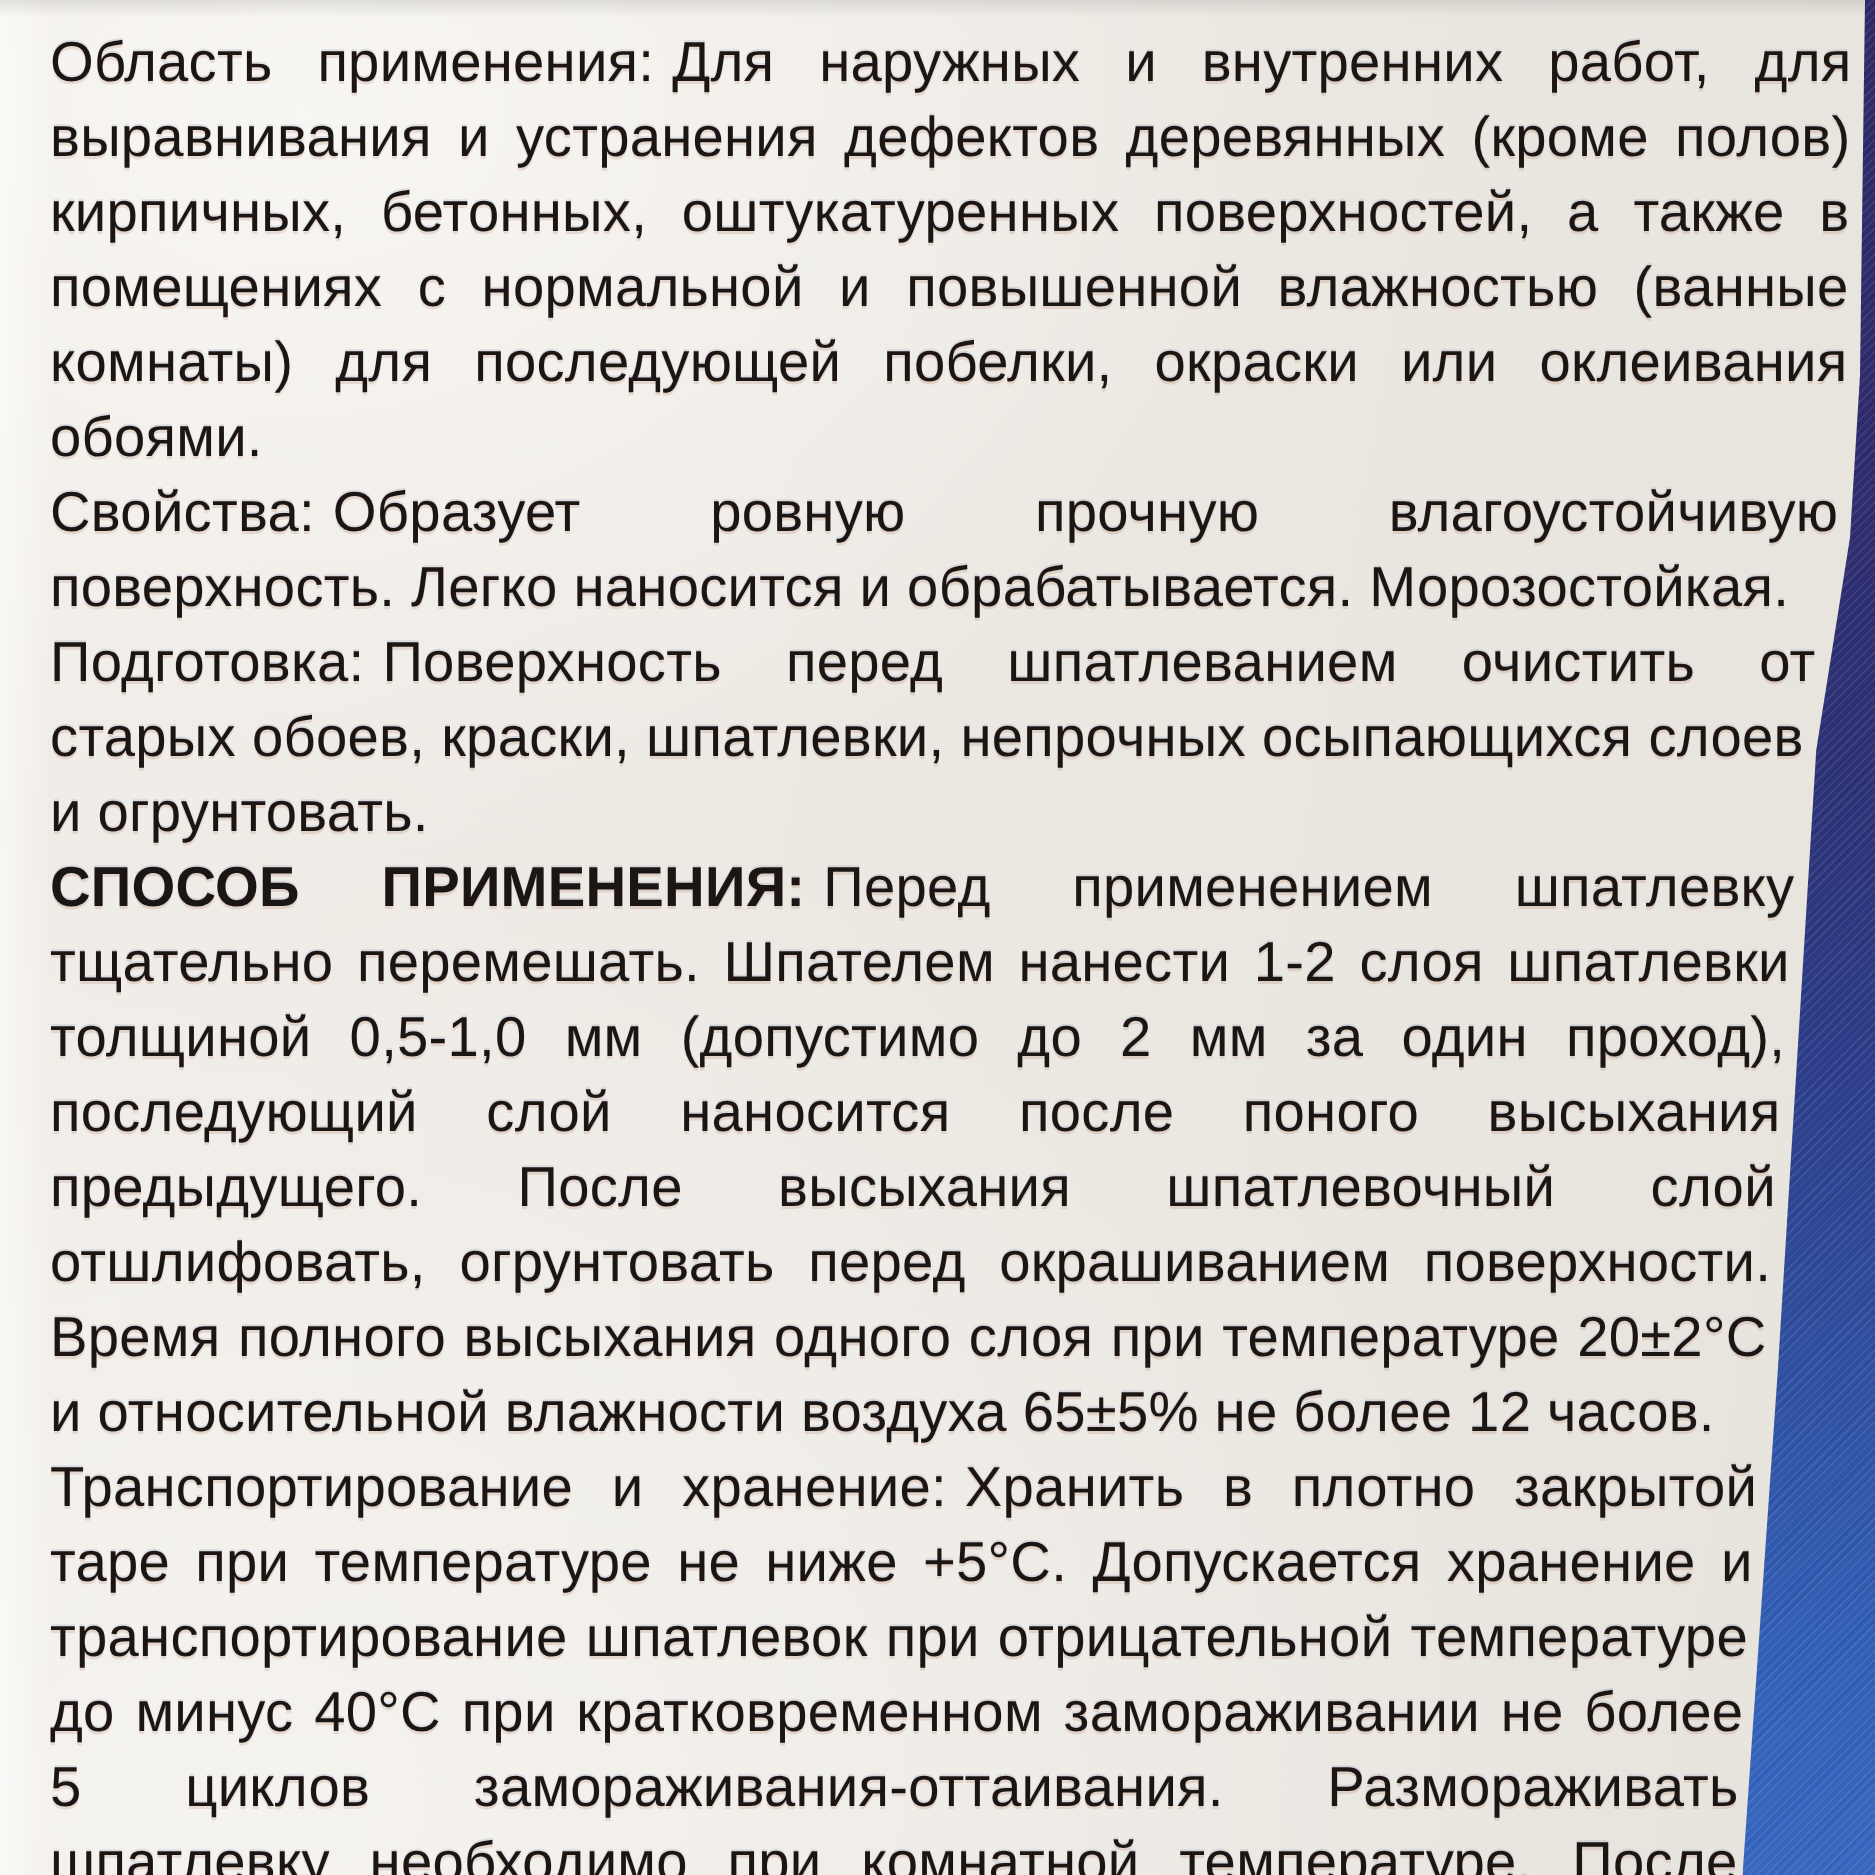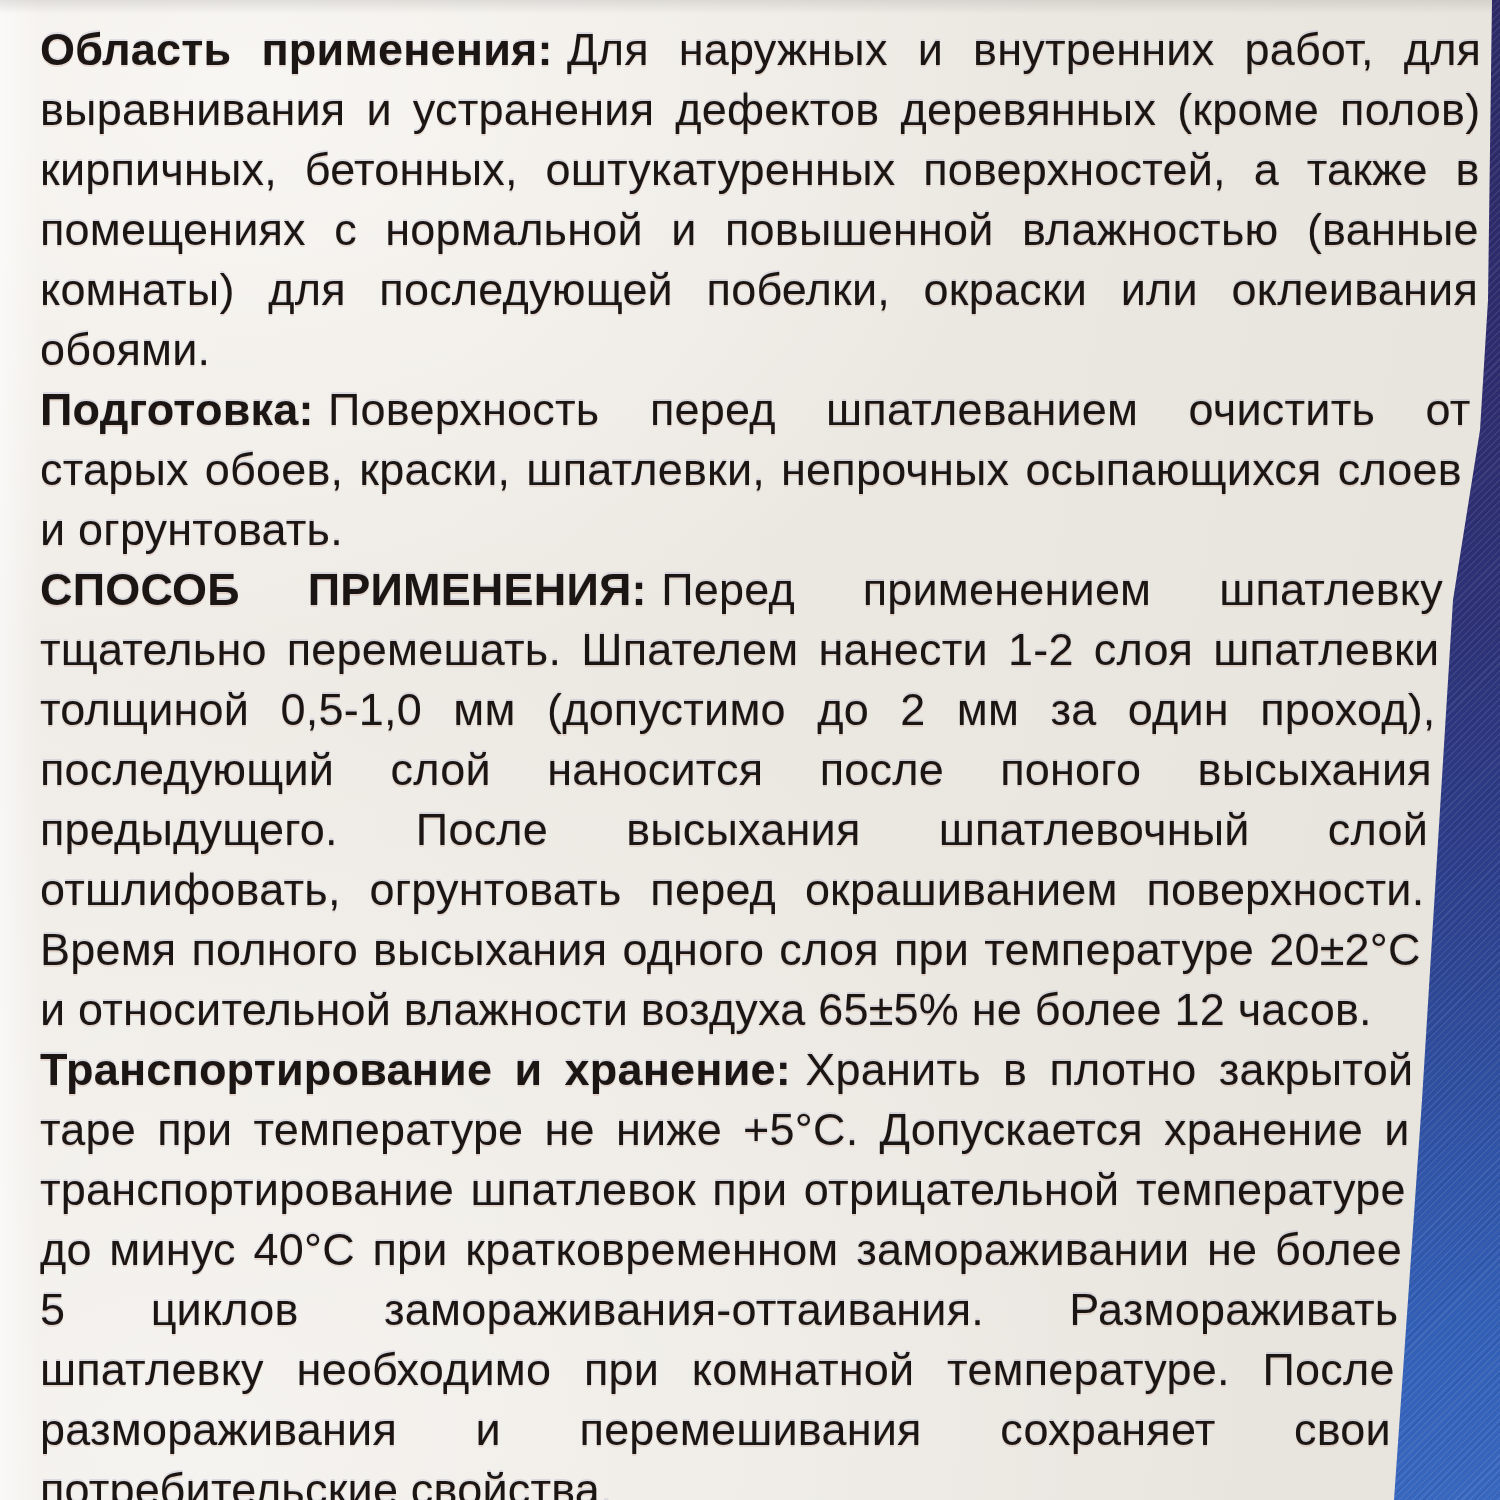--- a/index.html
+++ b/index.html
@@ -51,33 +51,34 @@
 
   
   .band-spacer {
     float: right;
     width: 120px; height: 1455px;
     shape-outside: polygon(112px 0, 120px 0, 120px 1455px, 20px 1455px,
                            42px 1100px, 73px 600px, 100px 430px, 108px 300px);
     shape-margin: 10px;
   }
 
-  .hd { font-weight: 700; margin-right: 0.32em; }
+  .hd { font-weight: 400; margin-right: 0.32em; }
   .hd.caps { font-weight: 700; }
 </style>
 </head>
 <body>
 
 <div class="label">
 
   <div class="text">
     <div class="band-spacer"></div>
 
     <p><span class="hd">Область применения:</span><span>Для наружных и внутренних работ, для выравнивания и устранения дефектов деревянных (кроме полов) кирпичных, бетонных, оштукатуренных поверхностей, а также в помещениях  с нормальной и повышенной влажностью (ванные комнаты) для последующей побелки, окраски или оклеивания обоями.</span></p>
 
+    <p><span class="hd">Свойства:</span><span>Образует ровную прочную влагоустойчивую поверхность. Легко наносится и обрабатывается. Морозостойкая.</span></p>
 
     <p><span class="hd">Подготовка:</span><span>Поверхность перед шпатлеванием очистить от старых обоев, краски, шпатлевки, непрочных осыпающихся слоев и огрунтовать.</span></p>
 
     <p><span class="hd caps">СПОСОБ ПРИМЕНЕНИЯ:</span><span>Перед применением шпатлевку тщательно перемешать. Шпателем нанести  1-2 слоя шпатлевки толщиной 0,5-1,0 мм (допустимо до 2 мм за один проход), последующий слой наносится после поного высыхания предыдущего. После высыхания шпатлевочный слой отшлифовать, огрунтовать перед окрашиванием поверхности. Время полного высыхания одного слоя при температуре 20±2°С и относительной влажности воздуха 65±5% не более 12 часов.</span></p>
 
     <p><span class="hd">Транспортирование и хранение:</span><span>Хранить в плотно закрытой таре при температуре не ниже +5°С. Допускается хранение и транспортирование шпатлевок при отрицательной температуре до минус 40°С при кратковременном замораживании не более 5 циклов замораживания-оттаивания. Размораживать шпатлевку необходимо при комнатной температуре. После размораживания и перемешивания сохраняет свои потребительские свойства.</span></p>
   </div>
 
   <div class="band"></div>
 

